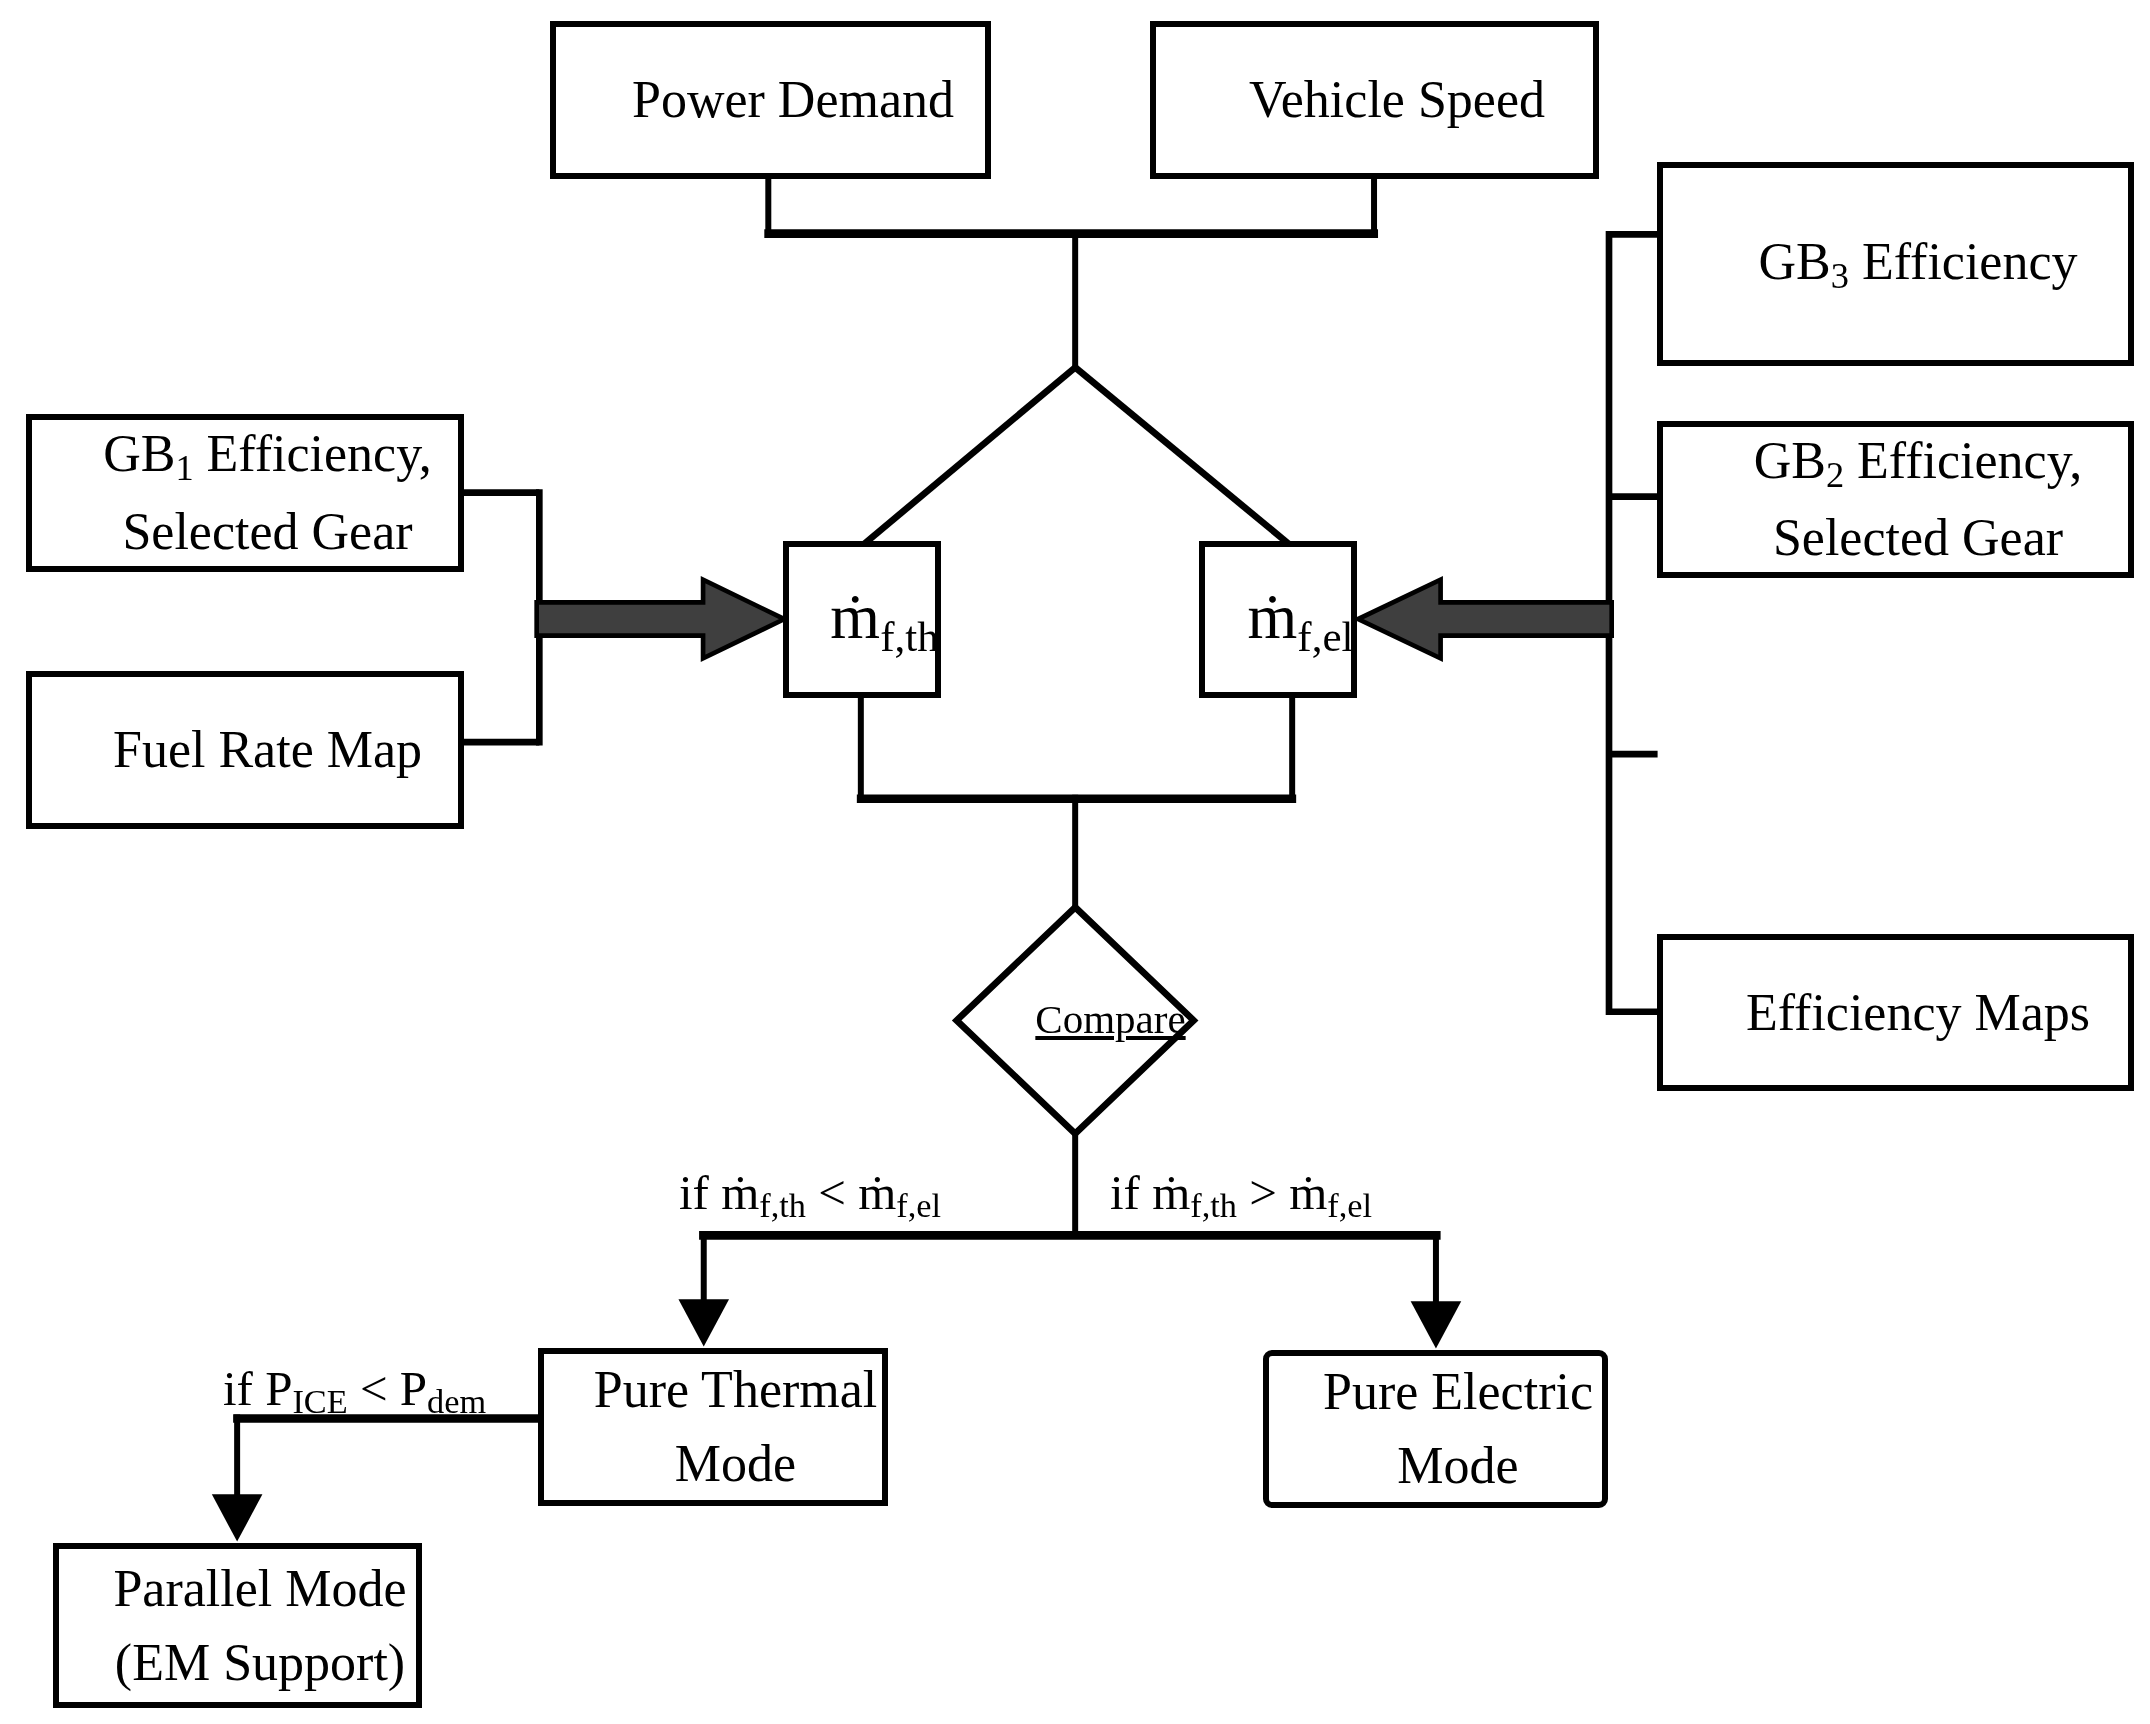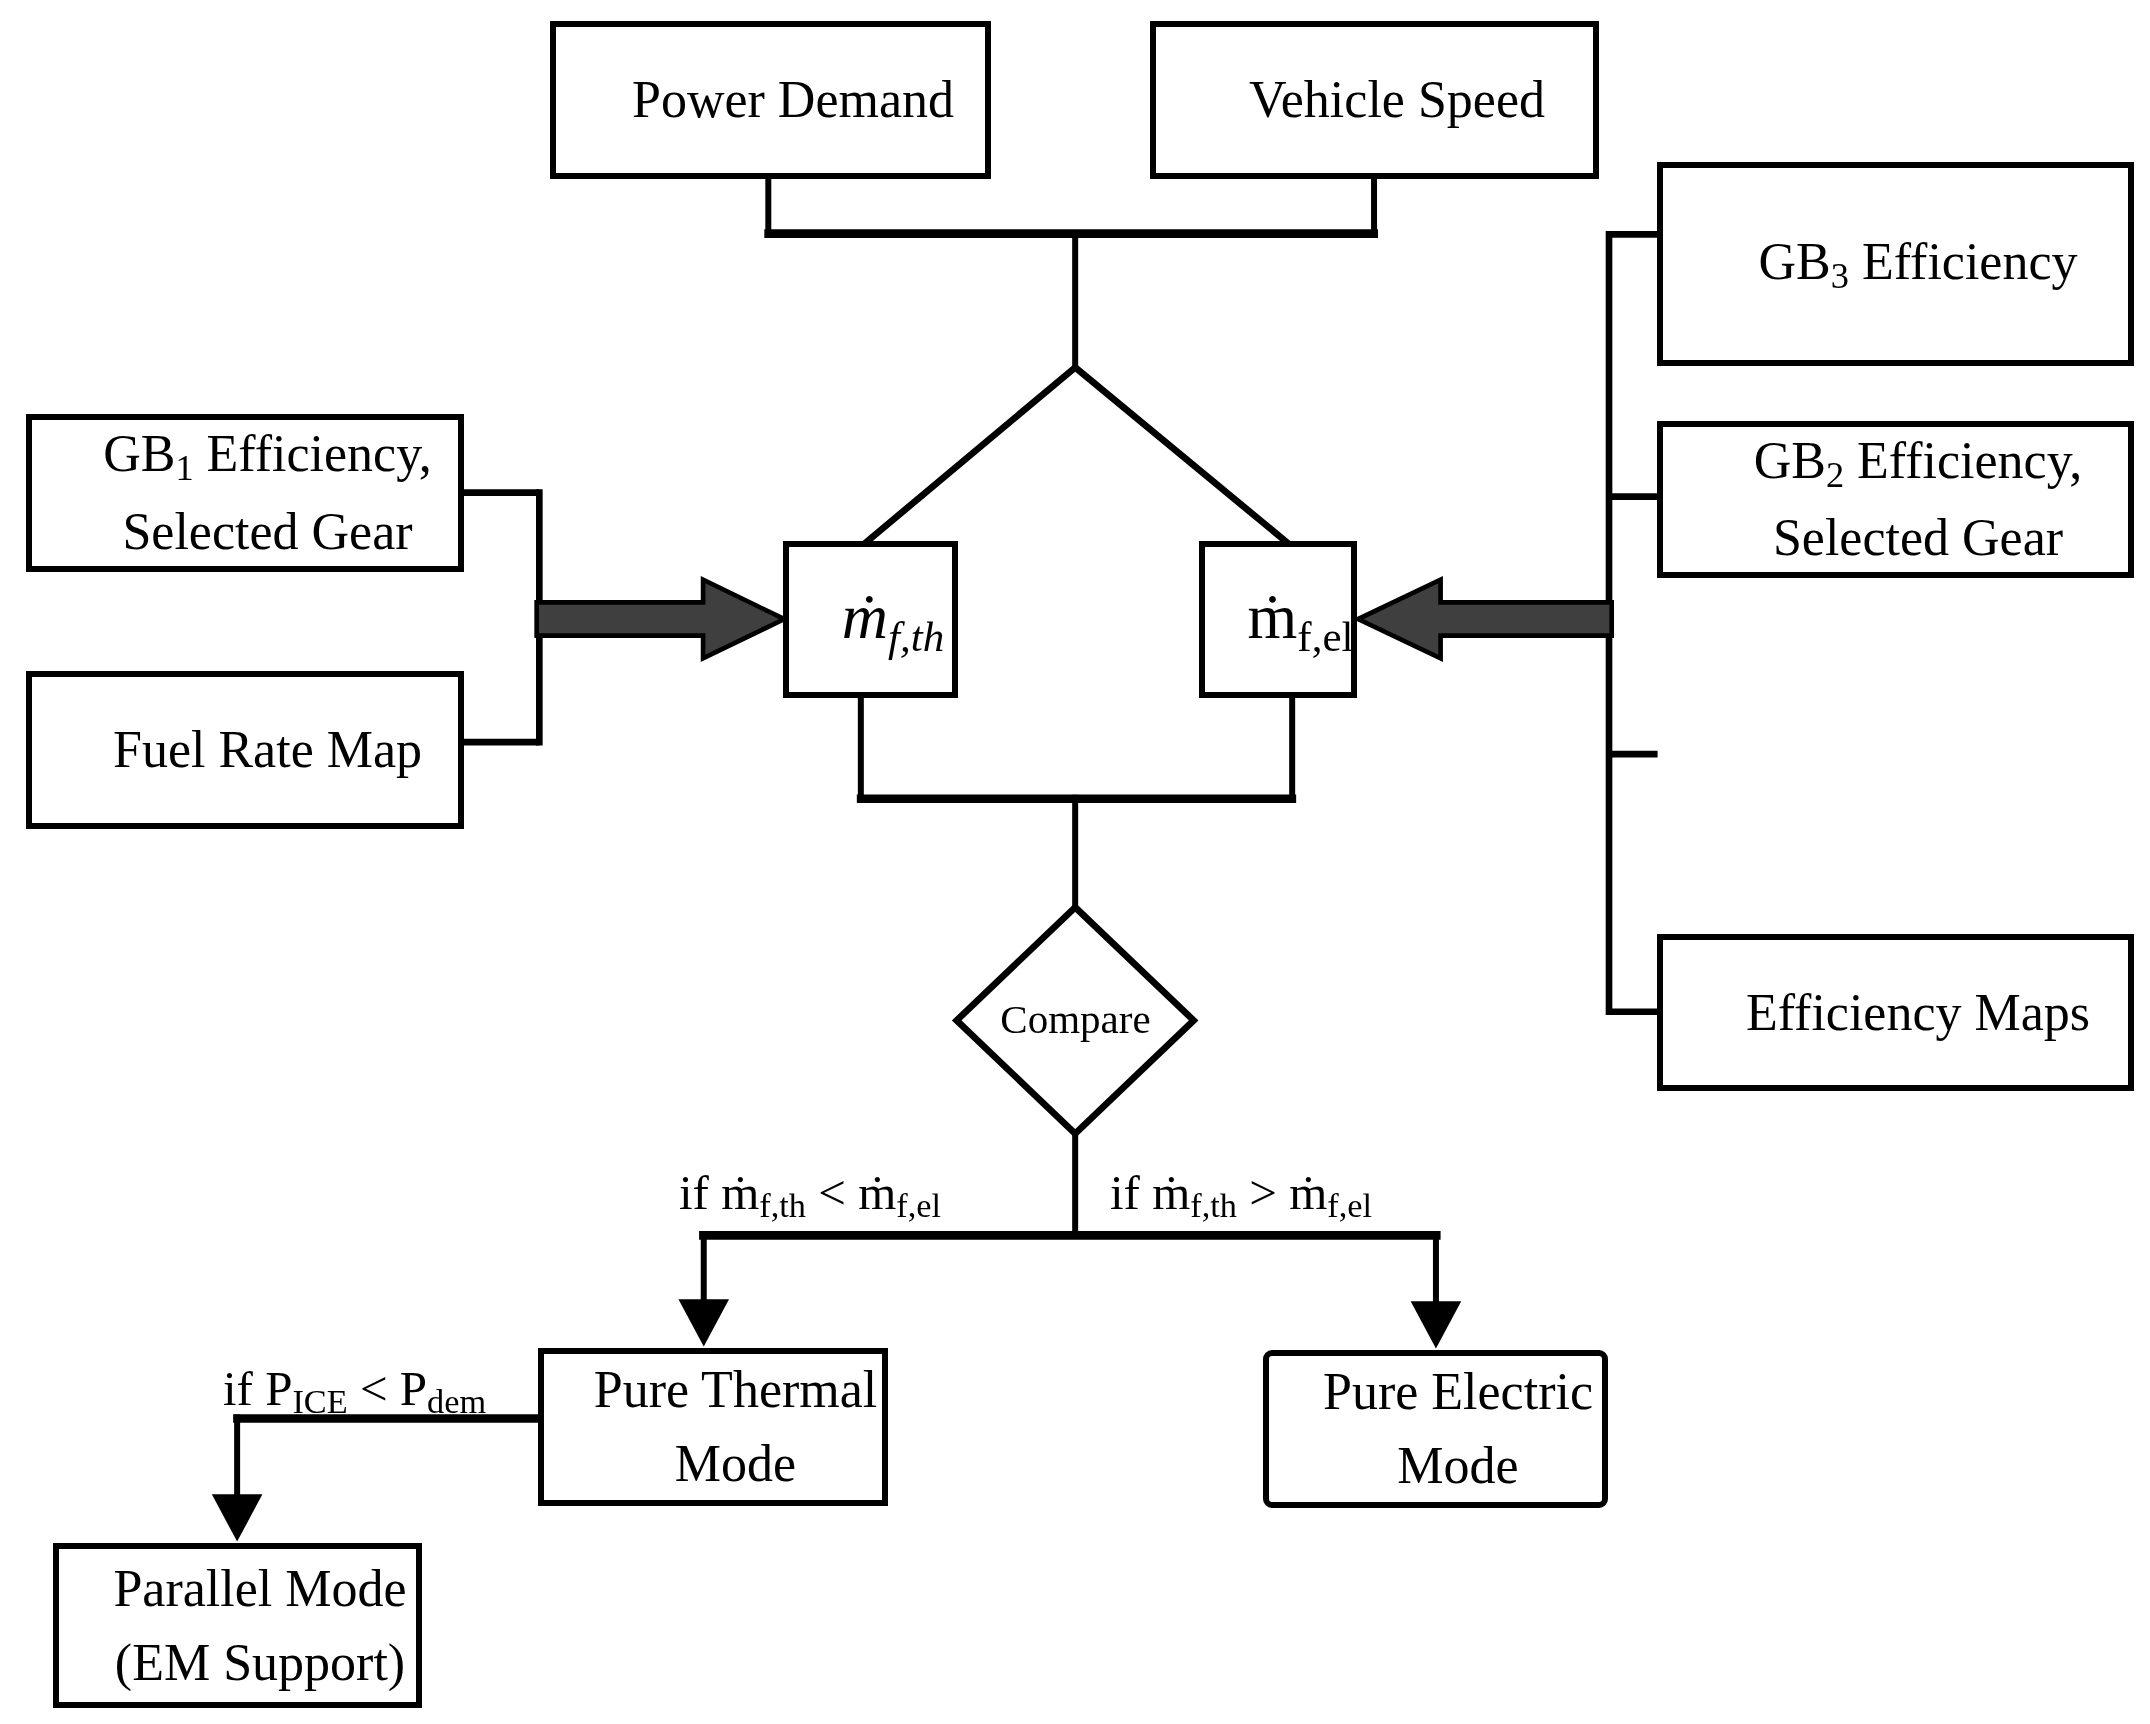--- a/index.html
+++ b/index.html
@@ -115,21 +115,21 @@
 
   <div class="node" style="left:26px;top:414px;width:438px;height:158px;">
     <span class="ln"><span>GB</span><span class="sb">1</span><span> Efficiency,</span></span>
     <span class="ln">Selected Gear</span>
   </div>
 
   <div class="node" style="left:26px;top:671px;width:438px;height:158px;">
     <span class="ln">Fuel Rate Map</span>
   </div>
 
-  <div class="node mdot" style="left:783px;top:541px;width:175px;height:157px;font-style:italic;">
+  <div class="node mdot" style="left:783px;top:541px;width:158px;height:157px;">
     <span class="ln"><span>ṁ</span><span class="sb">f,th</span></span>
   </div>
 
   <div class="node mdot" style="left:1199px;top:541px;width:158px;height:157px;">
     <span class="ln"><span>ṁ</span><span class="sb">f,el</span></span>
   </div>
 
   <div class="node" style="left:1657px;top:162px;width:477px;height:204px;">
     <span class="ln"><span>GB</span><span class="sb">3</span><span> Efficiency</span></span>
   </div>
@@ -137,21 +137,21 @@
   <div class="node" style="left:1657px;top:421px;width:477px;height:157px;">
     <span class="ln"><span>GB</span><span class="sb">2</span><span> Efficiency,</span></span>
     <span class="ln">Selected Gear</span>
   </div>
 
 
   <div class="node" style="left:1657px;top:934px;width:477px;height:157px;">
     <span class="ln">Efficiency Maps</span>
   </div>
 
-  <div class="compare-label" style="left:957px;top:995px;width:237px;">Compare</div>
+  <div class="compare-label" style="left:992px;top:995px;width:237px;text-decoration:underline;">Compare</div>
 
   <div class="flabel" style="left:679px;top:1166px;width:399px;">
     <span>if </span><span>ṁ</span><span class="sb">f,th</span><span> &lt; </span><span>ṁ</span><span class="sb">f,el</span>
   </div>
 
   <div class="flabel" style="left:1110px;top:1166px;width:399px;">
     <span>if </span><span>ṁ</span><span class="sb">f,th</span><span> &gt; </span><span>ṁ</span><span class="sb">f,el</span>
   </div>
 
   <div class="flabel" style="left:223px;top:1362px;width:320px;">

